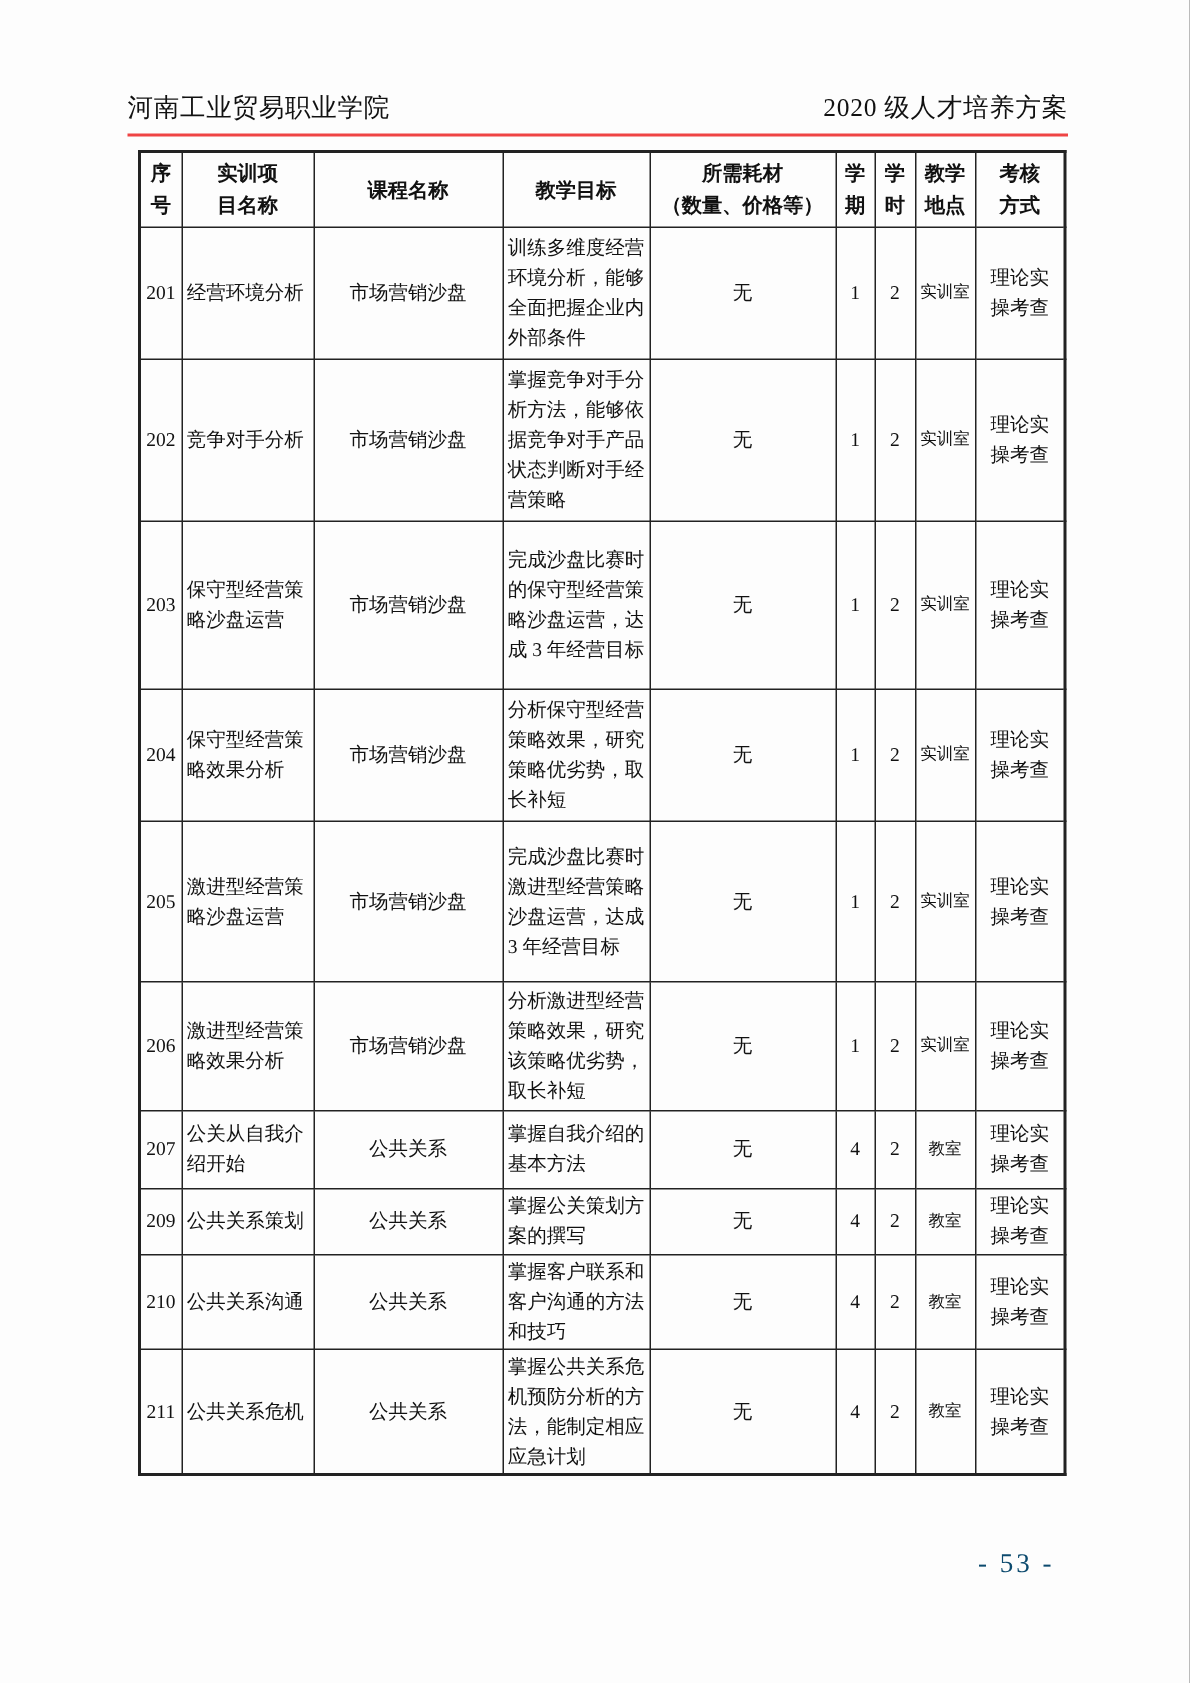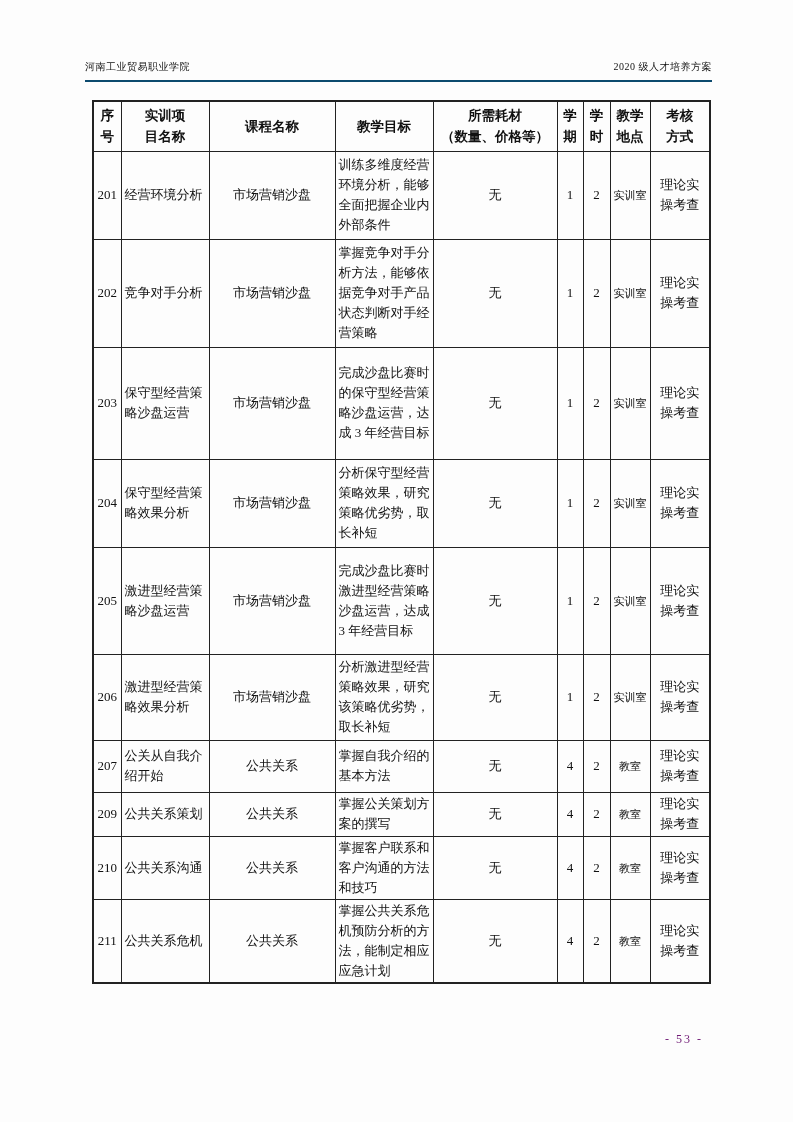--- a/index.html
+++ b/index.html
@@ -10,23 +10,23 @@
     background:#fdfdfd;
     font-family:"Liberation Serif","DejaVu Serif",serif;
     color:#111;
     overflow:hidden;
     box-sizing:border-box;
   }
   .doc-header{
     position:absolute;
     left:85px;right:81px;top:60px;
     display:flex;justify-content:space-between;align-items:flex-end;
-    font-size:10px;
+    font-size:17px;
     padding-bottom:6px;
-    border-bottom:2px solid #0c4a6e;
+    border-bottom:2px solid #ef4444;
     letter-spacing:0.5px;
   }
   .doc-table{
     position:absolute;
     left:92px;top:100px;
     border-collapse:collapse;
     table-layout:fixed;
     width:618px;
     font-size:13px;
     line-height:20px;
@@ -67,22 +67,22 @@
   tbody tr:nth-child(5){height:107px;}
   tbody tr:nth-child(6){height:86px;}
   tbody tr:nth-child(7){height:52px;}
   tbody tr:nth-child(8){height:44px;}
   tbody tr:nth-child(9){height:44px;padding-left:21px;}
   tbody tr:nth-child(10){height:64px;}
   tbody tr:nth-child(11){height:87px;}
   .doc-footer{
     position:absolute;
     right:90px;top:1032px;
-    font-size:12px;
-    color:#701a75;
+    font-size:18px;
+    color:#0c4a6e;
     letter-spacing:2px;
   }
 </style>
 </head>
 <body>
 
 <div class="page">
 
   <header class="doc-header">
     <span>河南工业贸易职业学院</span>

